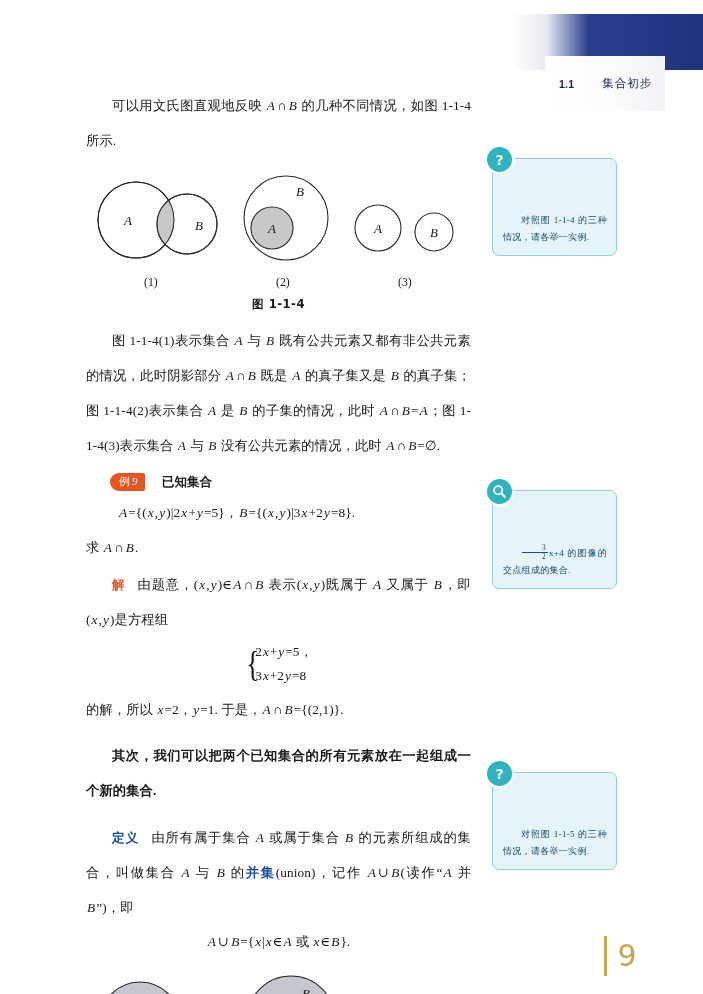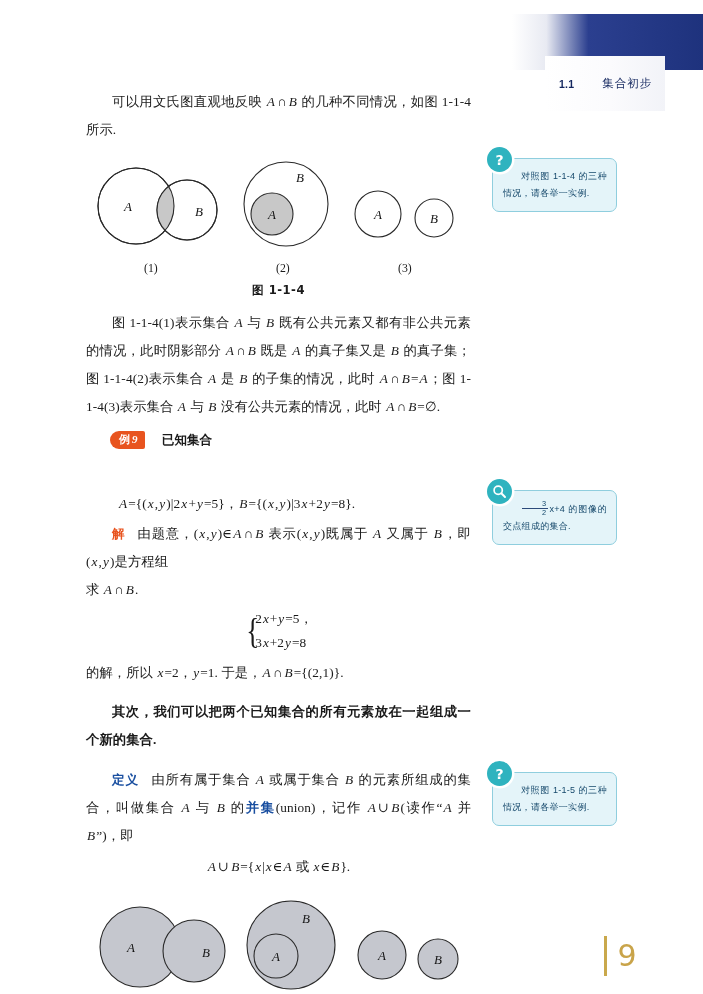--- a/index.html
+++ b/index.html
@@ -44,21 +44,21 @@
 
   
   .main {
     position: absolute;
     top: 88px; left: 86px;
     width: 385px;
   }
   p.para {
     margin: 0 0 0 0;
     font-size: 13.3px;
-    line-height: 28px;
+    line-height: 35px;
     text-align: justify;
     text-justify: inter-ideograph;
     letter-spacing: 0.1px;
   }
   .indent { text-indent: 26px; }
   .it { font-family:"Liberation Serif", serif; font-style: italic; padding:0 1px; }
   .op { padding: 0 1px; }
 
   
   .figwrap { position: relative; }
@@ -82,21 +82,21 @@
   }
 
   
   .ex-line { margin-top: 4px; font-size: 13.3px; line-height: 25.5px; }
   .ex-badge {
     display: inline-block;
     background: #e8541f;
     color: #ffffff;
     font-family: "DejaVu Sans", sans-serif;
     font-size: 11px;
-    font-weight: 700;
+    font-weight: 400;
     padding: 1.5px 7px 2px 9px;
     border-radius: 9px 2px 2px 9px;
     margin-left: 24px;
     vertical-align: 1px;
     line-height: 14px;
   }
   .ex-badge .exn { font-family:"Liberation Serif", serif; font-style: italic; margin-left:2px;}
   .ex-head { margin-left: 14px; font-weight: 700; font-family:"DejaVu Sans", sans-serif; font-size: 12.6px;}
 
   .solve-key { color: #e8541f; font-family:"DejaVu Sans", sans-serif; font-weight:700; font-size:12.6px; margin-left:26px;}
@@ -139,27 +139,28 @@
   
   .note {
     position: absolute;
     width: 125px;
     background: #e4f4f9;
     border: 1px solid #8fcede;
     border-radius: 7px;
     padding: 9px 9px 9px 10px;
   }
   .note-txt {
-    font-family: Liberation Sans, sans-serif;
+    font-family: Liberation Serif, serif;
     font-size: 9px;
     line-height: 17px;
     color: #15486b;
     text-indent: 18px;
     letter-spacing: .3px;
     text-align: justify;
+    margin-top: 44px;
   }
   .note-badge {
     position: absolute;
     top: -12px; left: -6px;
     width: 25px; height: 25px;
     border-radius: 50%;
     background: #2fb3bf;
     color: #ffffff;
     display: flex; align-items: center; justify-content: center;
     font-family: "DejaVu Sans", sans-serif;
@@ -247,30 +248,30 @@
     图 1-1-4(1)表示集合 <span class="it">A</span> 与 <span class="it">B</span> 既有公共元素又都有非公共元素的情况，此时阴影部分 <span class="it">A</span><span class="op">∩</span><span class="it">B</span> 既是 <span class="it">A</span> 的真子集又是 <span class="it">B</span> 的真子集；图 1-1-4(2)表示集合 <span class="it">A</span> 是 <span class="it">B</span> 的子集的情况，此时 <span class="it">A</span><span class="op">∩</span><span class="it">B</span>=<span class="it">A</span>；图 1-1-4(3)表示集合 <span class="it">A</span> 与 <span class="it">B</span> 没有公共元素的情况，此时 <span class="it">A</span><span class="op">∩</span><span class="it">B</span>=∅.
   </p>
 
   <div class="ex-line" style="margin-top:6px;">
     <span class="ex-badge">
       <span>例</span><span class="exn">9</span>
     </span>
     <span class="ex-head">已知集合</span>
   </div>
 
-  <p class="para" style="text-indent:32px;margin-top:37px;">
+  <p class="para" style="text-indent:32px;">
     <span class="it">A</span>={(<span class="it">x</span>,<span class="it">y</span>)|2<span class="it">x</span>+<span class="it">y</span>=5}，<span class="it">B</span>={(<span class="it">x</span>,<span class="it">y</span>)|3<span class="it">x</span>+2<span class="it">y</span>=8}.
   </p>
+  <p class="para">
+    求 <span class="it">A</span><span class="op">∩</span><span class="it">B</span>.
+  </p>
+
   <p class="para" style="margin-top:2px;">
     <span class="solve-key">解</span>
     &nbsp;&nbsp;由题意，(<span class="it">x</span>,<span class="it">y</span>)∈<span class="it">A</span><span class="op">∩</span><span class="it">B</span> 表示(<span class="it">x</span>,<span class="it">y</span>)既属于 <span class="it">A</span> 又属于 <span class="it">B</span>，即(<span class="it">x</span>,<span class="it">y</span>)是方程组
-  </p>
-
-  <p class="para">
-    求 <span class="it">A</span><span class="op">∩</span><span class="it">B</span>.
   </p>
 
   <div class="mathline">
     <span class="syslines">
       <span class="brace">{</span>
       <span class="sysrow">2<span class="it">x</span>+<span class="it">y</span>=5，</span><br>
       <span class="sysrow">3<span class="it">x</span>+2<span class="it">y</span>=8</span>
     </span>
   </div>
 

